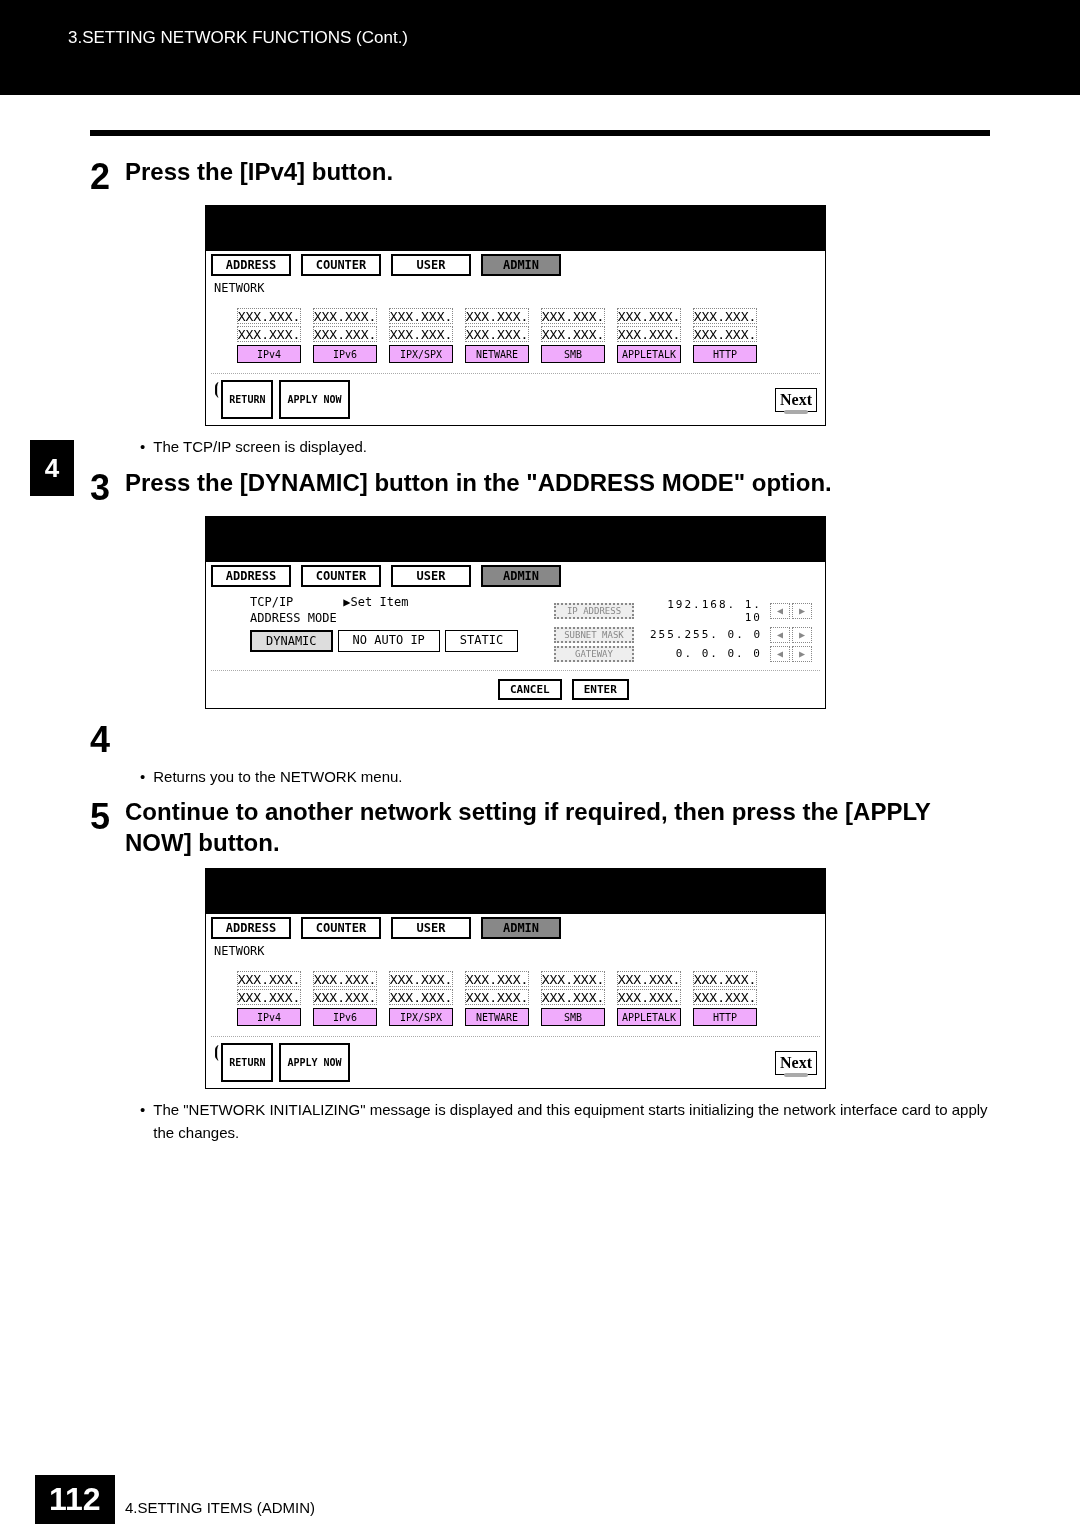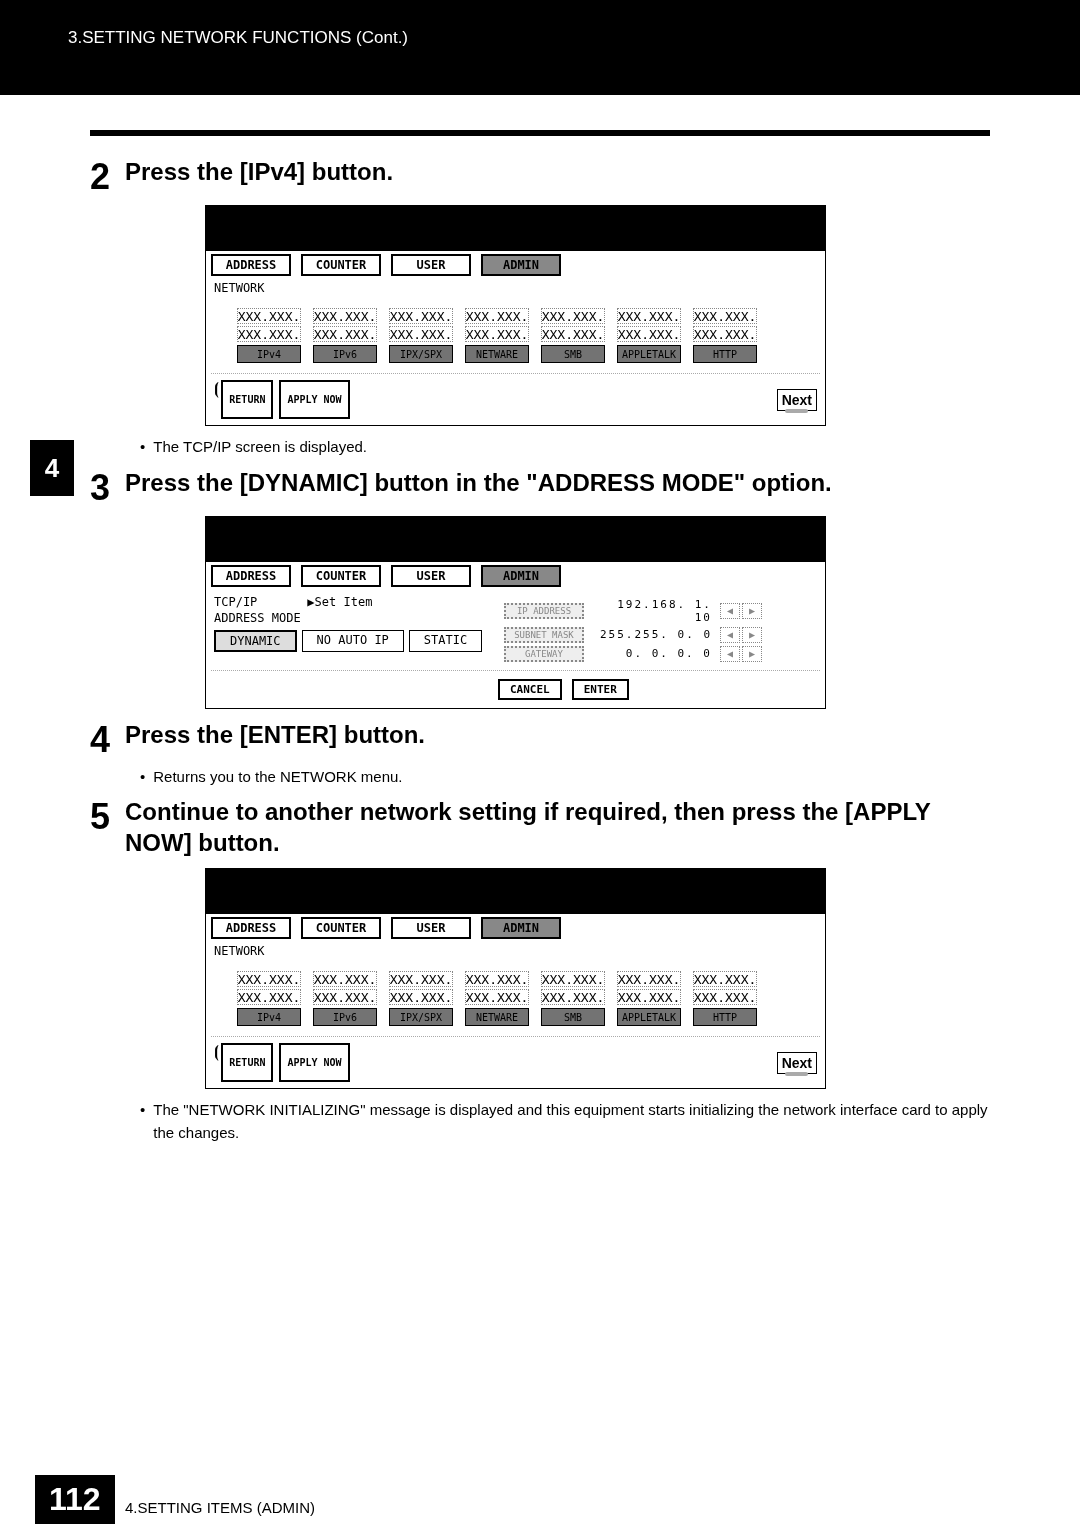--- a/index.html
+++ b/index.html
@@ -127,21 +127,21 @@
       height: 16px;
       font-size: 13px;
       font-family: monospace;
       display: flex;
       align-items: center;
       justify-content: center;
       margin: 1px;
     }
     .net-label-btn {
       border: 1px solid #000;
-      background: #737373;
+      background: #f0abfc;
       width: 64px;
       height: 18px;
       font-size: 10px;
       font-family: monospace;
       display: flex;
       align-items: center;
       justify-content: center;
       margin-top: 2px;
     }
     .hr-dotted {
@@ -165,40 +165,41 @@
       font-size: 10px;
       font-weight: bold;
       padding: 12px 6px;
     }
     .return-arrow {
       font-size: 16px;
       margin-right: -4px;
     }
     .next-btn {
       border: 1px solid #000;
-      font-family: Liberation Sans, sans-serif;
-      font-size: 14px;
+      font-family: Liberation Serif, serif;
+      font-size: 16px;
       font-weight: bold;
       padding: 2px 4px;
       position: relative;
     }
     .next-btn::after {
       content: "";
       position: absolute;
       bottom: -3px;
       left: 20%;
       width: 60%;
       height: 4px;
       background: #aaa;
       border-radius: 2px;
     }
     .tcpip-content {
       display: flex;
       padding: 5px 8px;
-      gap: 10px;
+      gap: 24px;
+      margin-left: 36px;
     }
     .tcpip-left {
       width: 280px;
     }
     .tcpip-title-row {
       display: flex;
       font-family: monospace;
       font-size: 12px;
     }
     .set-item {
@@ -434,21 +435,20 @@
   </div>
   <div class="hr-dotted"></div>
   <div class="cancel-enter-row">
     <div class="ce-btn">CANCEL</div>
     <div class="ce-btn">ENTER</div>
   </div>
 </div>
 
 <div class="step-row">
   <div class="step-num">4</div>
-  <div class="step-title">Press the [ENTER] button.</div>
 </div>
 <div class="bullet">
   <span class="bullet-dot">•</span>
   <span>Returns you to the NETWORK menu.</span>
 </div>
 
 <div class="step-row">
   <div class="step-num">5</div>
   <div class="step-title">Continue to another network setting if required, then press the [APPLY NOW] button.</div>
 </div>

